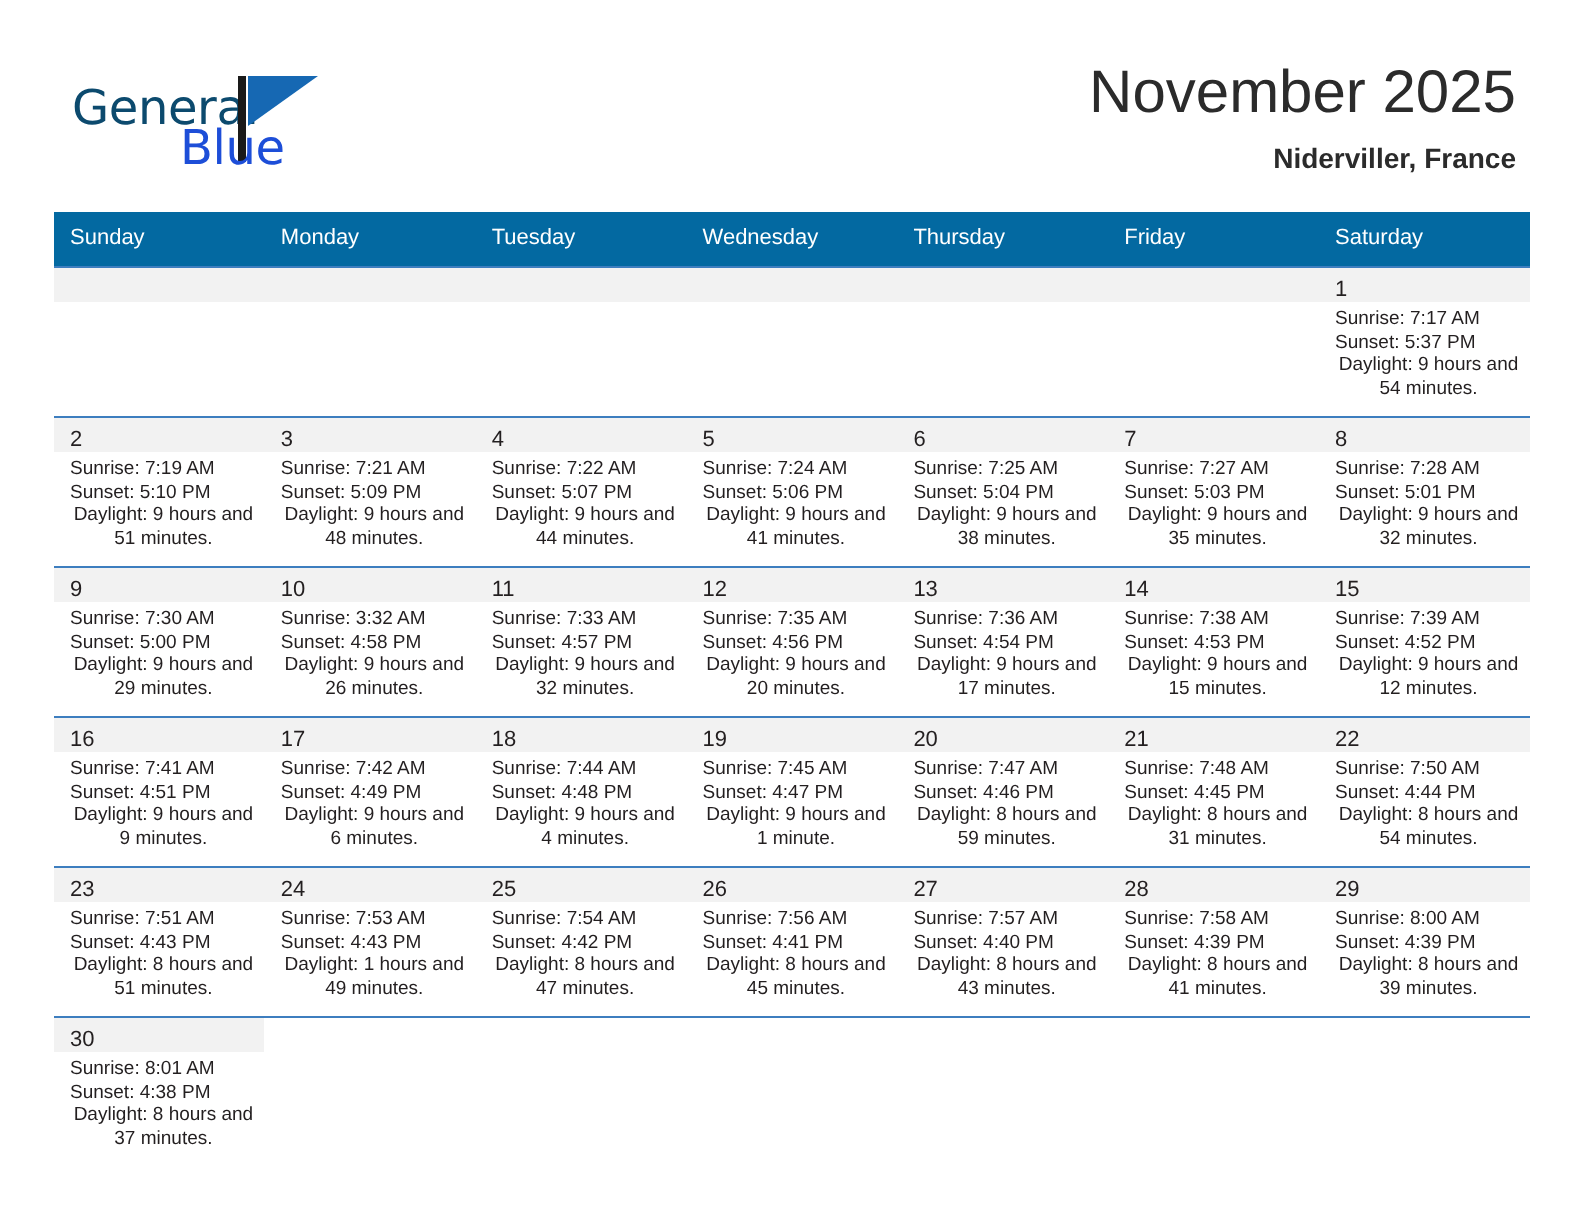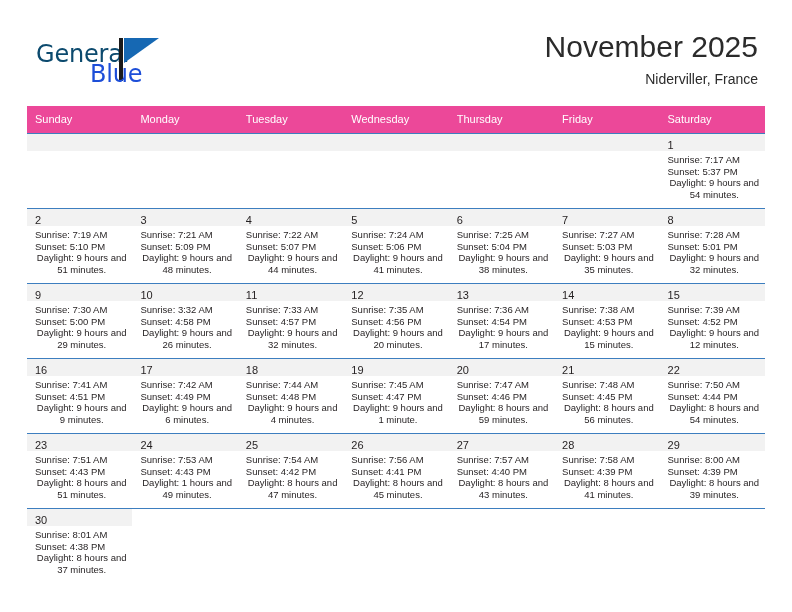--- a/index.html
+++ b/index.html
@@ -90,39 +90,39 @@
   .cal-title {
     font-size: 30px;
     font-weight: 400;
     color: #2b2b2b;
     line-height: 34px;
     white-space: nowrap;
     font-family: "Liberation Sans", sans-serif;
   }
   .cal-subtitle {
     font-size: 14px;
-    font-weight: 400;
+    font-weight: 700;
     color: #2b2b2b;
     line-height: 20px;
     margin-top: 5px;
     white-space: nowrap;
     font-family: "Liberation Sans", sans-serif;
   }
 
   
   .calendar {
     position: absolute;
     left: 27px;
     top: 106px;
     width: 738px;
     border-collapse: collapse;
     table-layout: fixed;
   }
   .calendar th {
-    background: #ec4899;
+    background: #0369a1;
     color: #ffffff;
     font-size: 11px;
     font-weight: 400;
     text-align: left;
     padding: 5px 0 6px 8px;
     height: 16px;
     border: none;
     font-family: "Liberation Sans", sans-serif;
   }
   .calendar td {
@@ -442,21 +442,21 @@
                 <div class="wrap">Daylight: 8 hours and 59 minutes.</div>
               </div>
             </div>
           </td>
           <td>
             <div class="cell-inner">
               <div class="daynum-band"><span class="daynum">21</span></div>
               <div class="details">
                 <div>Sunrise: 7:48 AM</div>
                 <div>Sunset: 4:45 PM</div>
-                <div class="wrap">Daylight: 8 hours and 56 minutes.</div>
+                <div class="wrap">Daylight: 8 hours and 31 minutes.</div>
               </div>
             </div>
           </td>
           <td>
             <div class="cell-inner">
               <div class="daynum-band"><span class="daynum">22</span></div>
               <div class="details">
                 <div>Sunrise: 7:50 AM</div>
                 <div>Sunset: 4:44 PM</div>
                 <div class="wrap">Daylight: 8 hours and 54 minutes.</div>

